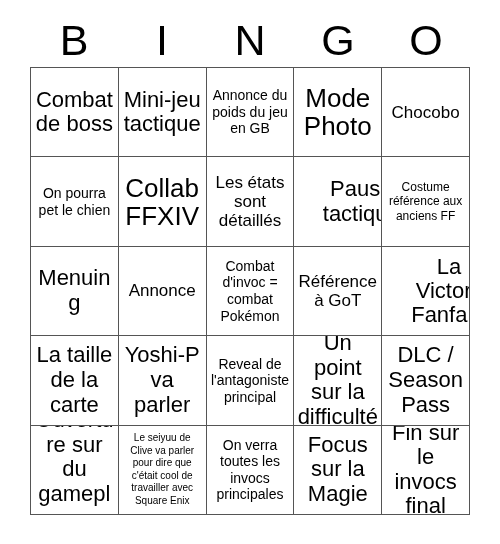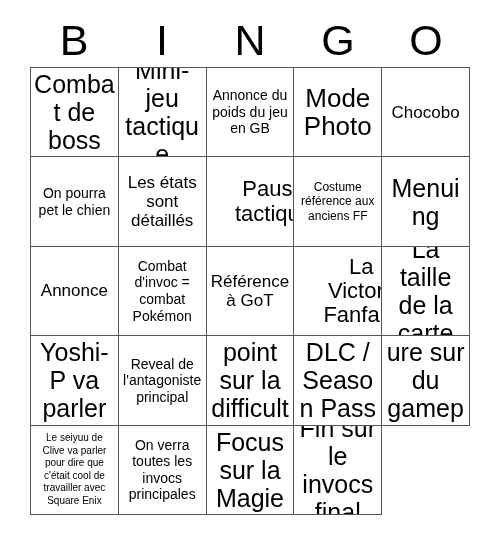--- a/index.html
+++ b/index.html
@@ -75,21 +75,21 @@
     width: 100%;
     color: #000000;
     line-height: 1.12;
     word-wrap: break-word;
     hyphens: none;
   }
 
   
   .s-xxl .cell-text { font-size: 26px; line-height: 1.08; }
   .s-xl  .cell-text { font-size: 22px; line-height: 1.10; margin-left: 47px; }
-  .s-lg  .cell-text { font-size: 25px; line-height: 1.12; }
+  .s-lg  .cell-text { font-size: 22px; line-height: 1.12; }
   .s-md  .cell-text { font-size: 17px; line-height: 1.14; }
   .s-sm  .cell-text { font-size: 14px; line-height: 1.18; }
   .s-xs  .cell-text { font-size: 12px; line-height: 1.22; }
   .s-xxs .cell-text { font-size: 10px; line-height: 1.25; }
 </style>
 </head>
 <body>
 
 <div class="card">
 
@@ -114,20 +114,23 @@
       </div>
     <div class="cell s-xxl">
         <span class="cell-text">Mode Photo</span>
       </div>
     <div class="cell s-md">
         <span class="cell-text">Chocobo</span>
       </div>
 
     <div class="cell s-sm">
         <span class="cell-text">On pourra pet le chien</span>
+      </div>
+    <div class="cell s-xxl">
+        <span class="cell-text">Collab FFXIV</span>
       </div>
     <div class="cell s-md">
         <span class="cell-text">Les états sont détaillés</span>
       </div>
     <div class="cell s-xl">
         <span class="cell-text">Pause tactique</span>
       </div>
     <div class="cell s-xs">
         <span class="cell-text">Costume référence aux anciens FF</span>
       </div>

